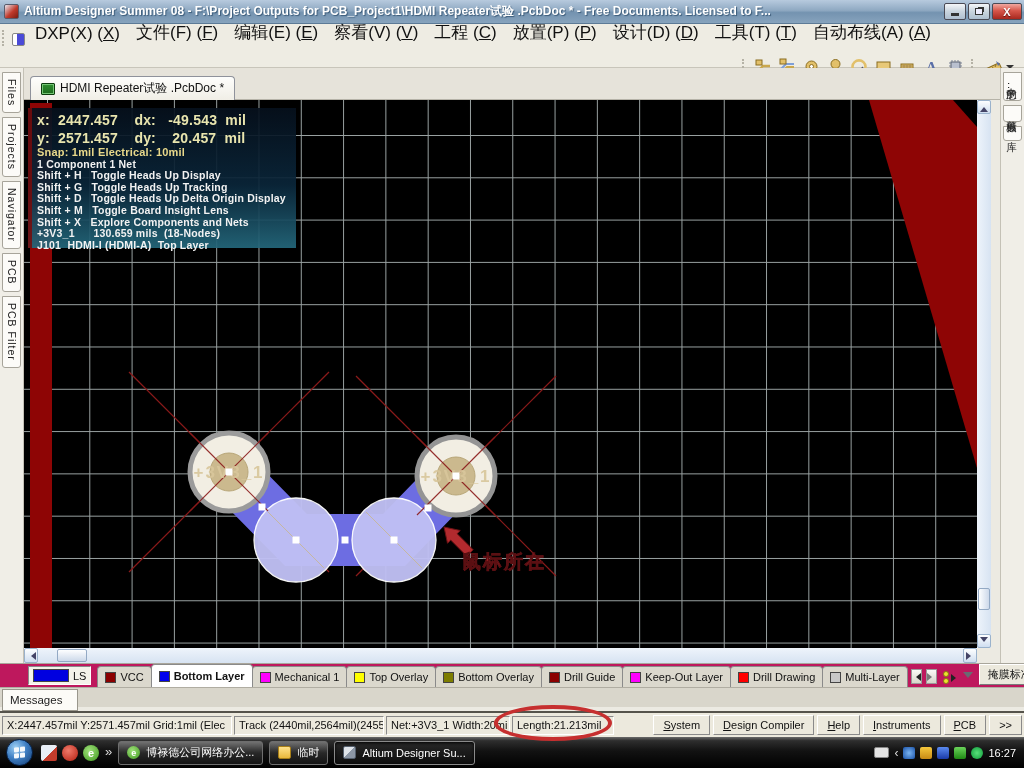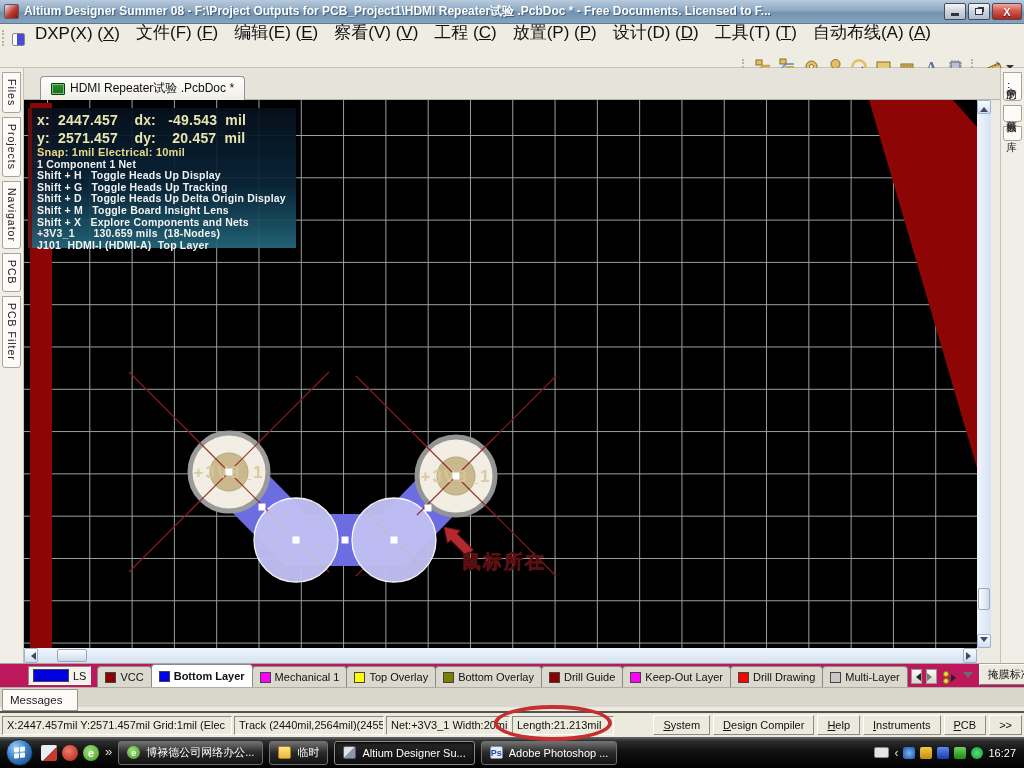--- a/index.html
+++ b/index.html
@@ -24,21 +24,21 @@
   .menurow{height:22px;display:flex;align-items:flex-end;font-size:17px;color:#111}
   .grip{width:5px;height:16px;margin:0 3px 0 2px;border-left:2px dotted #b5b2a6}
   .mi{padding:2px 8px;white-space:nowrap;cursor:default}
   .mi u{text-decoration:underline}
   #dxp-icon{width:13px;height:13px;margin:0 2px;background:linear-gradient(90deg,#fff 0 40%,#4a4ad8 40%);border:1px solid #888;border-radius:2px}
   #placement-toolbar{position:absolute;right:10px;top:32px;display:flex;align-items:center;gap:3px}
   .ticon{width:21px;height:21px;display:flex;align-items:center;justify-content:center;border:1px solid transparent;border-radius:2px}
   .drop-arrow{width:0;height:0;border:4px solid transparent;border-top-color:#333;margin-top:4px}
   
   #tabbar{position:absolute;left:0;top:68px;width:1024px;height:32px;background:#e6e3da;border-bottom:1px solid #b6b3a8}
-  #doc-tab{position:absolute;left:40px;top:8px;height:24px;padding:0 10px;display:flex;align-items:center;gap:5px;
+  #doc-tab{position:absolute;left:30px;top:8px;height:24px;padding:0 10px;display:flex;align-items:center;gap:5px;
     background:linear-gradient(180deg,#fefefc,#f0eee6);border:1px solid #8f929b;border-bottom:none;border-radius:4px 4px 0 0;
     font-size:12px;color:#111}
   #doc-icon{width:14px;height:12px;background:linear-gradient(180deg,#2f8f2f,#1c6a1c);border:1px solid #0c3b0c;border-radius:1px;
     box-shadow:inset 0 0 0 1px #74c474}
   
   .strip{position:absolute;top:68px;width:24px;height:595px;background:#f0eee7}
   #leftstrip{left:0;border-right:1px solid #c4c1b6}
   #rightstrip{left:1000px;border-left:1px solid #c4c1b6}
   .vtab{writing-mode:vertical-rl;background:#fcfbf8;border:1px solid #a7a49a;border-radius:0 0 3px 3px;
     font-size:10.5px;color:#222;padding:6px 2px;margin:4px auto;display:block;width:19px;text-align:center;letter-spacing:1px}
@@ -426,24 +426,20 @@
     <span class="lbl">博禄德公司网络办公...</span>
   </div>
   <div class="task-btn">
     <span class="tb-ic" style="background:linear-gradient(180deg,#ffe28a,#e8b83c);border:1px solid #a87f18;border-radius:1px 2px 2px 2px"></span>
     <span class="lbl">临时</span>
   </div>
   <div class="task-btn active">
     <span class="tb-ic" style="background:linear-gradient(135deg,#dfe4ea 50%,#8c97a6 50%);border:1px solid #55606e"></span>
     <span class="lbl">Altium Designer Su...</span>
   </div>
-  <div class="task-btn">
-    <span class="tb-ic" style="background:#e8edf4;color:#1a4ea8;border:1px solid #7a8aa4">Ps</span>
-    <span class="lbl">Adobe Photoshop ...</span>
-  </div>
   <div id="tray">
     <span class="tray-ic" style="width:15px;height:11px;background:#e4e4e4;border:1px solid #888"></span>
     <span style="color:#ddd;font-size:12px">‹</span>
     <span class="tray-ic" style="background:radial-gradient(circle,#7ab4f0,#1a52a8)"></span>
     <span class="tray-ic" style="background:linear-gradient(180deg,#f6c83c,#c88a14)"></span>
     <span class="tray-ic" style="background:linear-gradient(180deg,#5a8af0,#1a3aa8)"></span>
     <span class="tray-ic" style="background:linear-gradient(180deg,#6ad45a,#1f8a14)"></span>
     <span class="tray-ic" style="background:radial-gradient(circle,#58e07a,#0f9a3a);border-radius:50%"></span>
     <span id="clock">16:27</span>
   </div>

